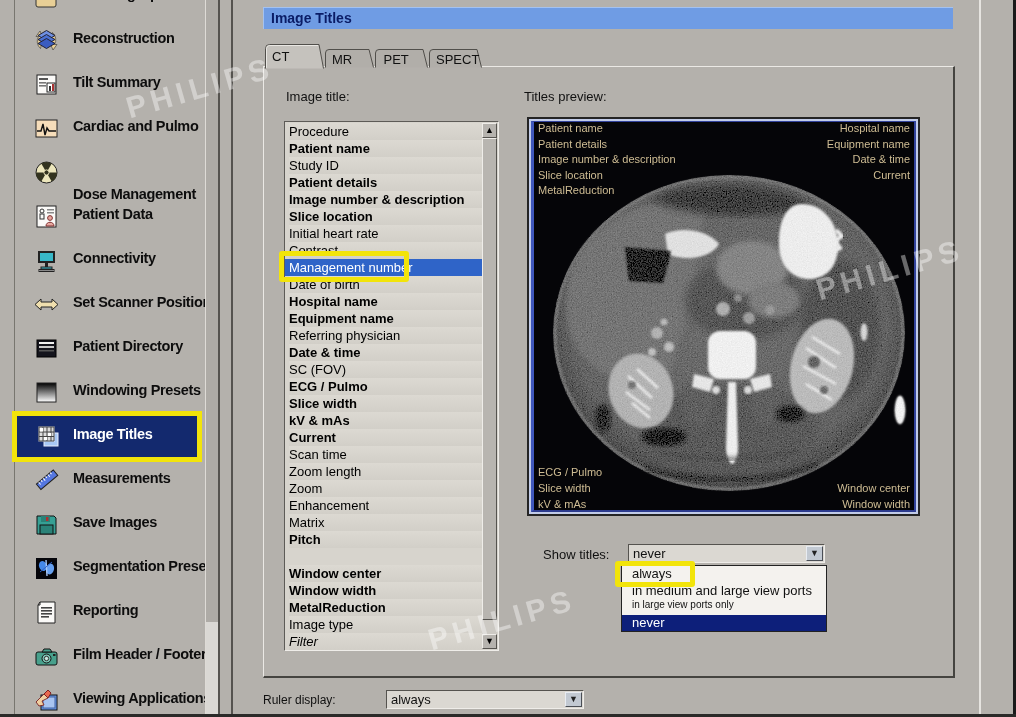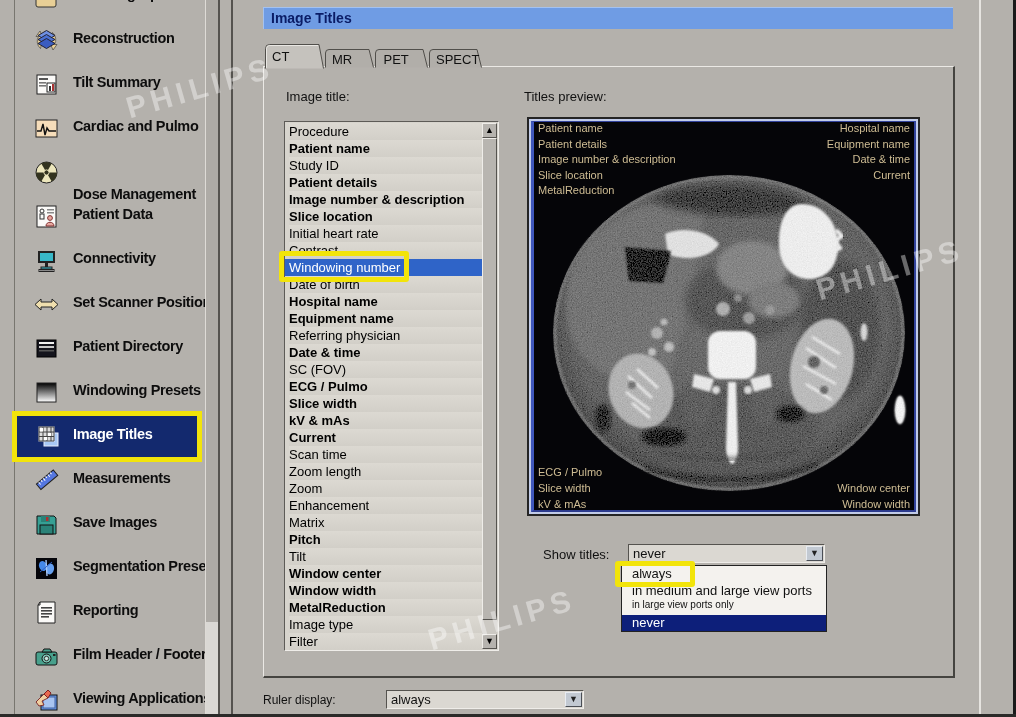--- a/index.html
+++ b/index.html
@@ -189,43 +189,42 @@
 <div class="abs" style="left:284px;top:121px;width:215px;height:530px;background:#d7d4cd;border-top:1px solid #5d5b57;border-left:1px solid #5d5b57;border-right:1px solid #efede9;border-bottom:1px solid #efede9;box-sizing:border-box;">
   <div id="list" style="position:absolute;left:0;top:1px;width:198px;height:527px;overflow:hidden;">
       <div class="li " style="top:0px;width:194px;background:linear-gradient(#dcd9d2,#d2cfc8);">Procedure</div>
       <div class="li lb" style="top:17px;width:194px;background:linear-gradient(#dcd9d2,#d2cfc8);">Patient name</div>
       <div class="li " style="top:34px;width:194px;background:linear-gradient(#dcd9d2,#d2cfc8);">Study ID</div>
       <div class="li lb" style="top:51px;width:194px;background:linear-gradient(#dcd9d2,#d2cfc8);">Patient details</div>
       <div class="li lb" style="top:68px;width:194px;background:linear-gradient(#dcd9d2,#d2cfc8);">Image number &amp; description</div>
       <div class="li lb" style="top:85px;width:194px;background:linear-gradient(#dcd9d2,#d2cfc8);">Slice location</div>
       <div class="li " style="top:102px;width:194px;background:linear-gradient(#dcd9d2,#d2cfc8);">Initial heart rate</div>
       <div class="li " style="top:119px;width:194px;background:linear-gradient(#dcd9d2,#d2cfc8);">Contrast</div>
-      <div class="li" style="top:136px;left:0;width:198px;background:#2f64c8;color:#fff;padding-left:4px;">Windowing number</div>
+      <div class="li" style="top:136px;left:0;width:198px;background:#2f64c8;color:#fff;padding-left:4px;">Management number</div>
       <div class="li " style="top:153px;width:194px;background:linear-gradient(#dcd9d2,#d2cfc8);">Date of birth</div>
       <div class="li lb" style="top:170px;width:194px;background:linear-gradient(#dcd9d2,#d2cfc8);">Hospital name</div>
       <div class="li lb" style="top:187px;width:194px;background:linear-gradient(#dcd9d2,#d2cfc8);">Equipment name</div>
       <div class="li " style="top:204px;width:194px;background:linear-gradient(#dcd9d2,#d2cfc8);">Referring physician</div>
       <div class="li lb" style="top:221px;width:194px;background:linear-gradient(#dcd9d2,#d2cfc8);">Date &amp; time</div>
       <div class="li " style="top:238px;width:194px;background:linear-gradient(#dcd9d2,#d2cfc8);">SC (FOV)</div>
       <div class="li lb" style="top:255px;width:194px;background:linear-gradient(#dcd9d2,#d2cfc8);">ECG / Pulmo</div>
       <div class="li lb" style="top:272px;width:194px;background:linear-gradient(#dcd9d2,#d2cfc8);">Slice width</div>
       <div class="li lb" style="top:289px;width:194px;background:linear-gradient(#dcd9d2,#d2cfc8);">kV &amp; mAs</div>
       <div class="li lb" style="top:306px;width:194px;background:linear-gradient(#dcd9d2,#d2cfc8);">Current</div>
       <div class="li " style="top:323px;width:194px;background:linear-gradient(#dcd9d2,#d2cfc8);">Scan time</div>
       <div class="li " style="top:340px;width:194px;background:linear-gradient(#dcd9d2,#d2cfc8);">Zoom length</div>
       <div class="li " style="top:357px;width:194px;background:linear-gradient(#dcd9d2,#d2cfc8);">Zoom</div>
       <div class="li " style="top:374px;width:194px;background:linear-gradient(#dcd9d2,#d2cfc8);">Enhancement</div>
       <div class="li " style="top:391px;width:194px;background:linear-gradient(#dcd9d2,#d2cfc8);">Matrix</div>
       <div class="li " style="top:408px;width:194px;background:linear-gradient(#dcd9d2,#d2cfc8);font-weight:bold;">Pitch</div>
-      <div class="li " style="top:425px;width:194px;background:linear-gradient(#dcd9d2,#d2cfc8);">Tilt</div>
       <div class="li lb" style="top:442px;width:194px;background:linear-gradient(#dcd9d2,#d2cfc8);">Window center</div>
       <div class="li lb" style="top:459px;width:194px;background:linear-gradient(#dcd9d2,#d2cfc8);">Window width</div>
       <div class="li lb" style="top:476px;width:194px;background:linear-gradient(#dcd9d2,#d2cfc8);">MetalReduction</div>
       <div class="li " style="top:493px;width:194px;background:linear-gradient(#dcd9d2,#d2cfc8);">Image type</div>
-      <div class="li " style="top:510px;width:194px;background:linear-gradient(#dcd9d2,#d2cfc8);">Filter</div>
+      <div class="li " style="top:510px;width:194px;background:linear-gradient(#dcd9d2,#d2cfc8);font-style:italic;">Filter</div>
     </div>
 
   <div class="abs" style="right:1px;top:1px;width:15px;height:526px;background:#ccc9c3;">
     <div class="abs" style="left:0;top:0;width:15px;height:15px;background:#b6b3ae;border:1px solid;border-color:#efede9 #55534f #55534f #efede9;box-sizing:border-box;text-align:center;font-size:9px;line-height:13px;color:#000;">▲</div>
     <div class="abs" style="left:0;top:15px;width:15px;height:482px;background:#b8b5b0;border:1px solid;border-color:#efede9 #55534f #55534f #efede9;box-sizing:border-box;"></div>
     <div class="abs" style="left:0;bottom:0;width:15px;height:15px;background:#b6b3ae;border:1px solid;border-color:#efede9 #55534f #55534f #efede9;box-sizing:border-box;text-align:center;font-size:9px;line-height:13px;color:#000;">▼</div>
   </div>
 </div>
 
 <div class="abs" style="left:279px;top:251px;width:130px;height:31px;border:5px solid #f2e40a;border-radius:3px;z-index:40;box-sizing:border-box;"></div>

